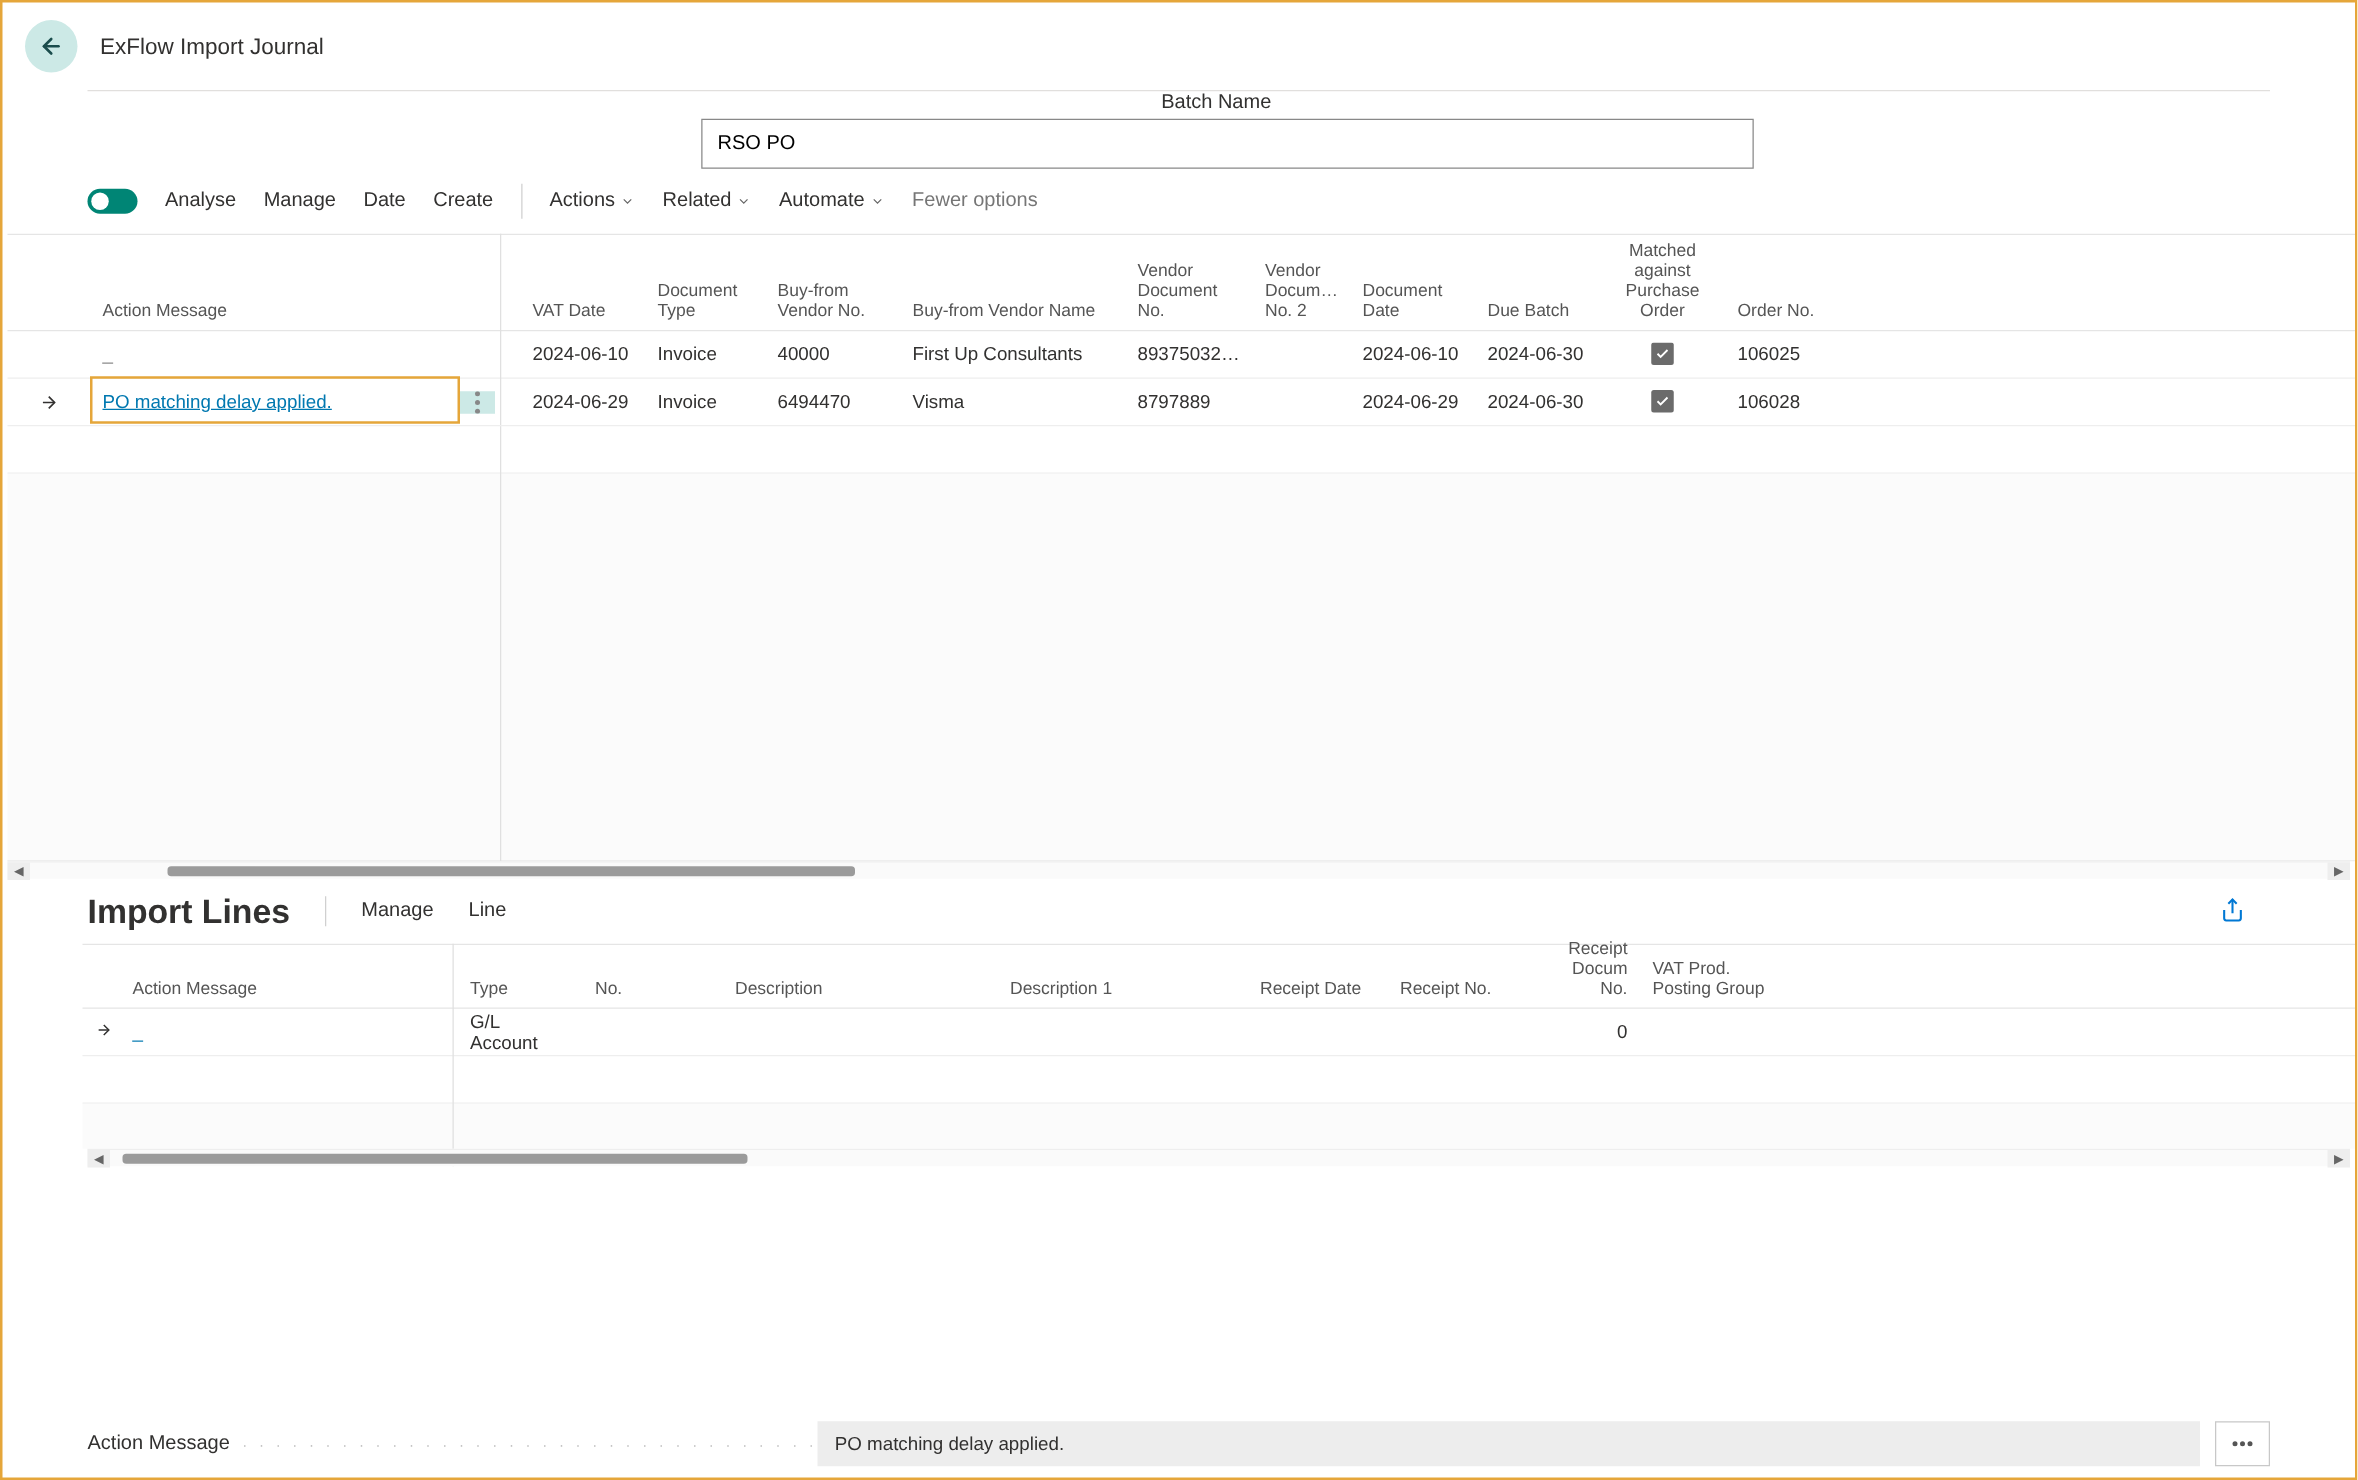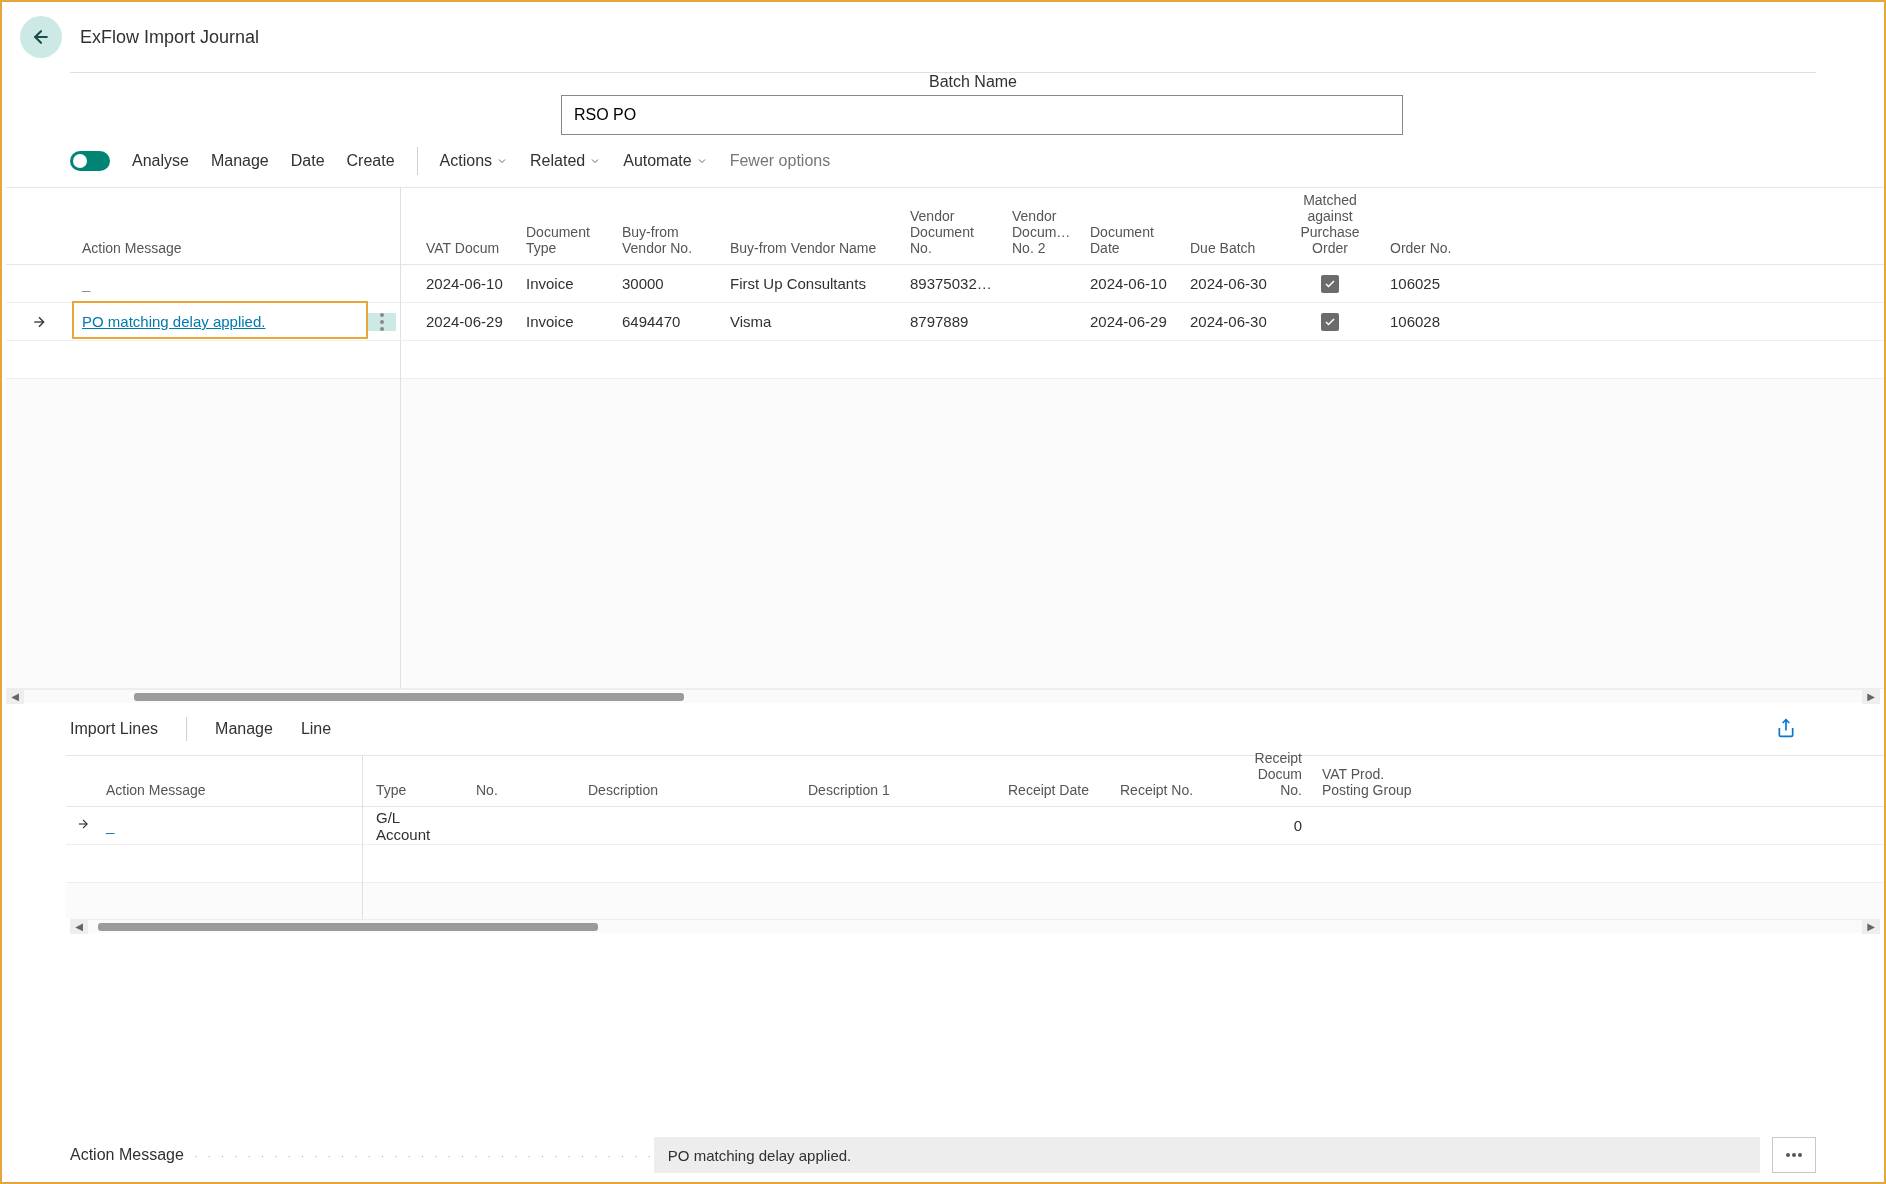--- a/index.html
+++ b/index.html
@@ -42,21 +42,21 @@
 .col-match { width: 100px; text-align:center; }
 .col-order { width: 100px; }
 .po-link { color: #0078b0; text-decoration: underline; cursor: pointer; }
 .highlight-box { border: 2px solid #e5a63a; position: absolute; pointer-events: none; }
 .empty-cell { color: #888; }
 .hscroll { height: 14px; position: relative; background: #fafafa; margin: 0 4px; border-top:1px solid #eee; display:flex; align-items:center; }
 .hscroll .arrow { width: 18px; height:14px; display:flex; align-items:center; justify-content:center; font-size:10px; color:#666; background:#eee; }
 .hscroll-track { flex:1; height:10px; position:relative; }
 .hscroll-thumb { position:absolute; height:8px; background:#9b9b9b; border-radius:3px; top:1px; }
 .section-header { display:flex; align-items:center; height:52px; padding:0 68px; gap:28px; }
-.section-title { font-size:16px; font-weight:400; }
+.section-title { font-size:27px; font-weight:700; }
 .section-sep { width:1px; height:24px; background:#d0d0d0; }
 .share-icon { margin-left:auto; margin-right:20px; cursor:pointer; }
 .lines-grid-header { display:flex; height:52px; border-top:1px solid #e5e5e5; border-bottom:1px solid #e5e5e5; align-items:flex-end; color:#555; font-size:14px; }
 .lines-grid-header .hcell { padding:8px 10px; display:flex; align-items:flex-end; }
 .lines-row { display:flex; height:38px; border-bottom:1px solid #eee; align-items:center; font-size:15px; }
 .lines-row .cell { padding:0 10px; }
 .l-action { width:236px; }
 .l-icon { width:34px; }
 .l-type { width:100px; }
 .l-no { width:112px; }
@@ -131,21 +131,21 @@
     <div class="toolbar-item faded">Fewer options</div>
   </div>
 
   <div class="grid-wrap" style="position:relative;">
     <div class="grid-vsep" style="left:394px;"></div>
     <div class="grid-header">
       <div class="hcell row-indicator"></div>
       <div class="hcell col-action">Action Message</div>
       <div class="hcell col-actions-icon"></div>
       <div class="hcell" style="width:1px;"></div>
-      <div class="hcell col-vat">VAT Docum</div>
+      <div class="hcell col-vat">VAT Date</div>
       <div class="hcell col-doctype" style="white-space:pre-line;">Document
 Type</div>
       <div class="hcell col-vno" style="white-space:pre-line;">Buy-from
 Vendor No.</div>
       <div class="hcell col-vname">Buy-from Vendor Name</div>
       <div class="hcell col-vdoc" style="white-space:pre-line;">Vendor
 Document
 No.</div>
       <div class="hcell col-vdoc2" style="white-space:pre-line;">Vendor
 Docum…
@@ -160,21 +160,21 @@
       <div class="hcell col-order">Order No.</div>
     </div>
 
     <div class="grid-row">
       <div class="cell row-indicator"></div>
       <div class="cell col-action empty-cell">_</div>
       <div class="cell col-actions-icon"></div>
       <div class="cell" style="width:1px;"></div>
       <div class="cell col-vat">2024-06-10</div>
       <div class="cell col-doctype">Invoice</div>
-      <div class="cell col-vno">30000</div>
+      <div class="cell col-vno">40000</div>
       <div class="cell col-vname">First Up Consultants</div>
       <div class="cell col-vdoc">8937503285</div>
       <div class="cell col-vdoc2"></div>
       <div class="cell col-docdate">2024-06-10</div>
       <div class="cell col-due">2024-06-30</div>
       <div class="cell col-match"><div class="checkbox-checked">
             <svg viewBox="0 0 24 24" fill="none" stroke="#fff" stroke-width="3">
               <polyline points="20 6 9 17 4 12"></polyline>
             </svg>
           </div></div>

